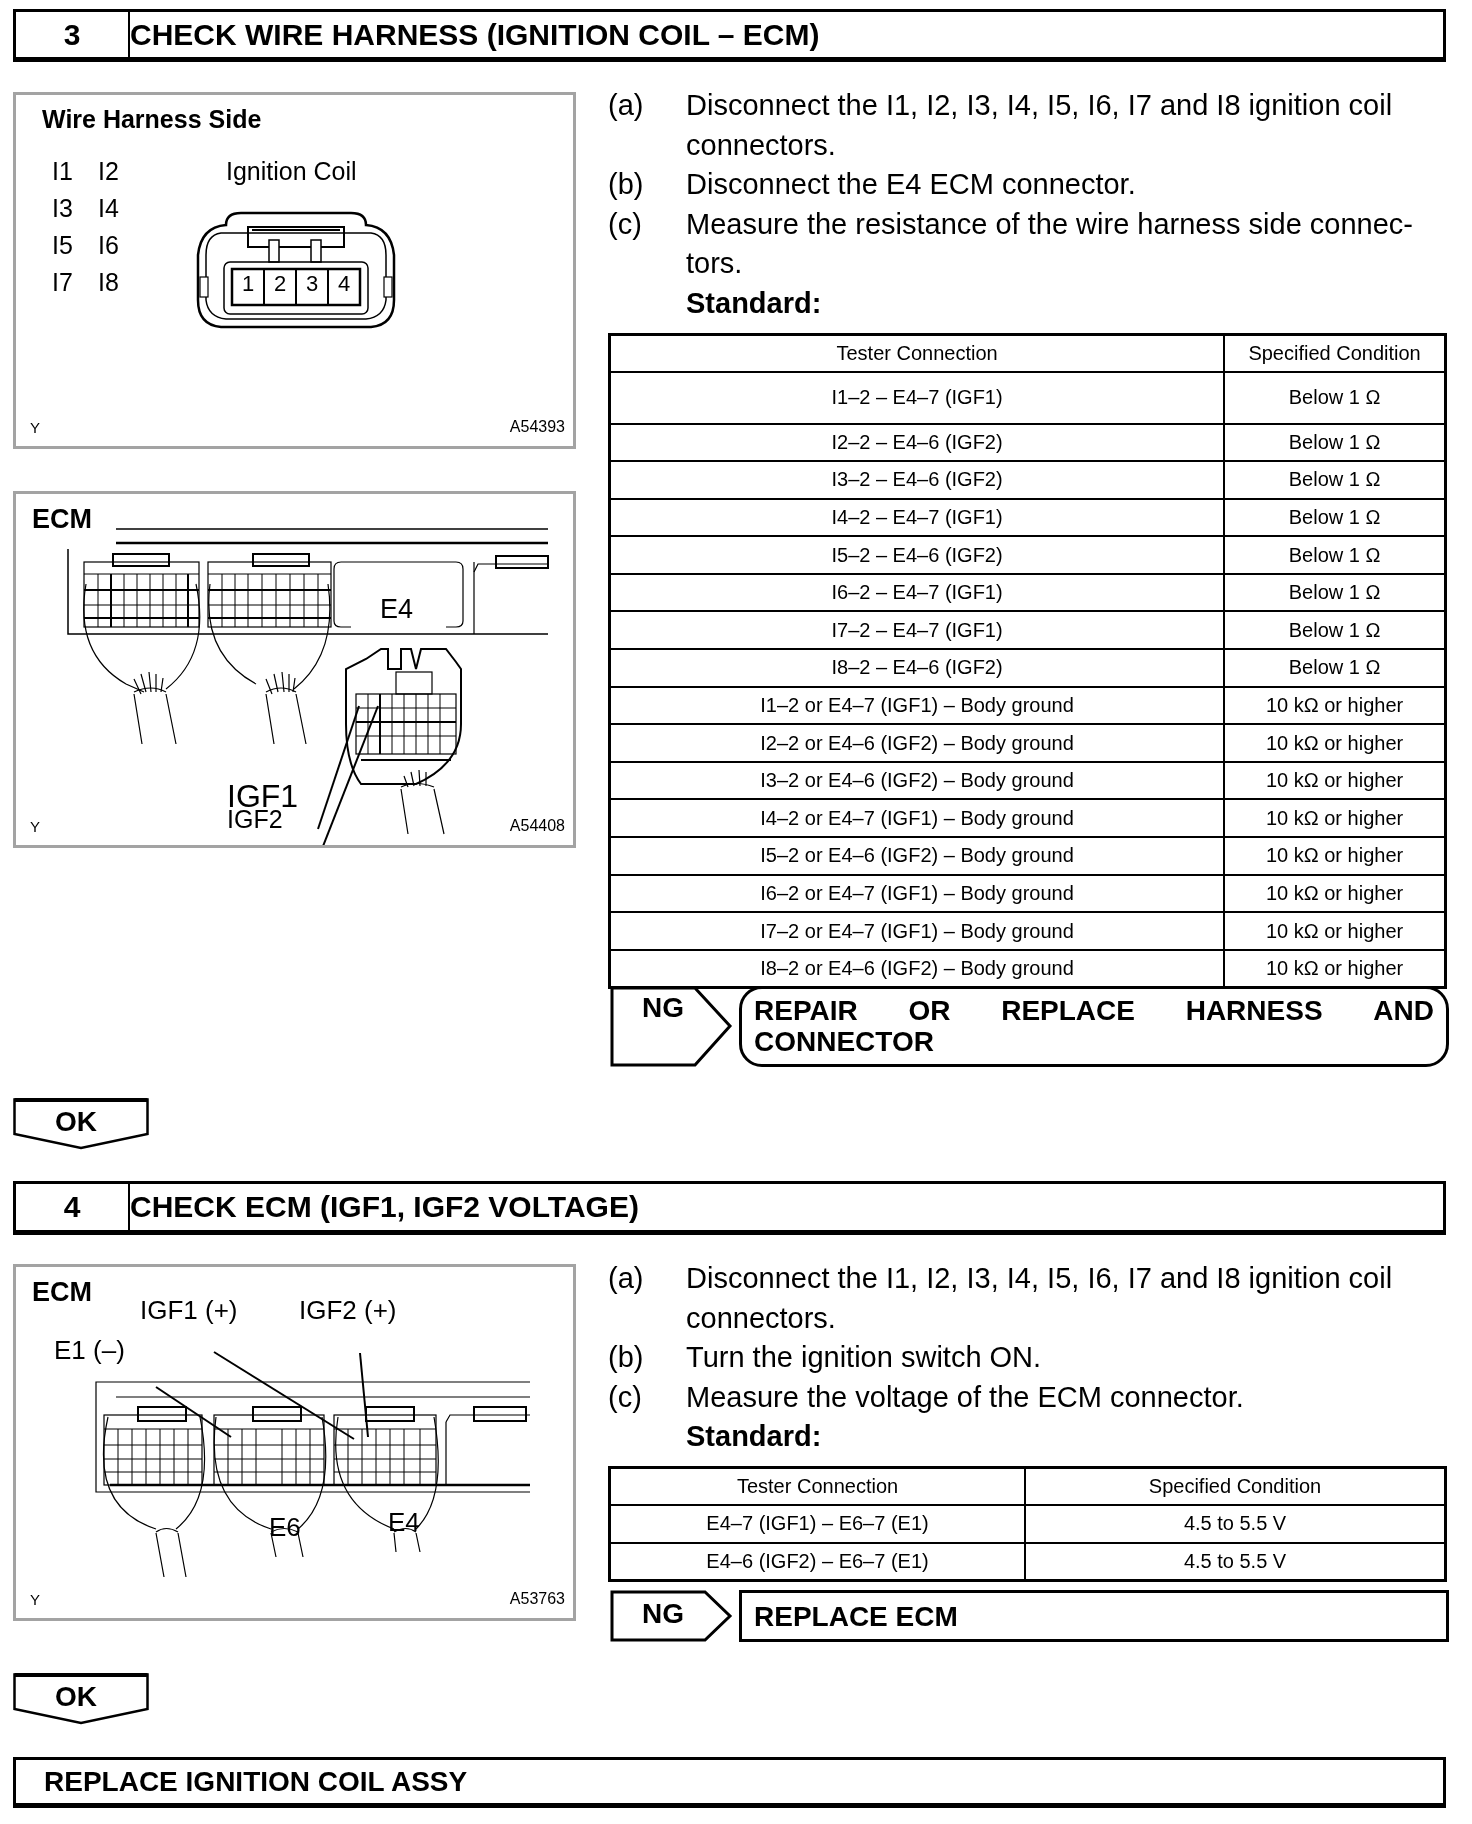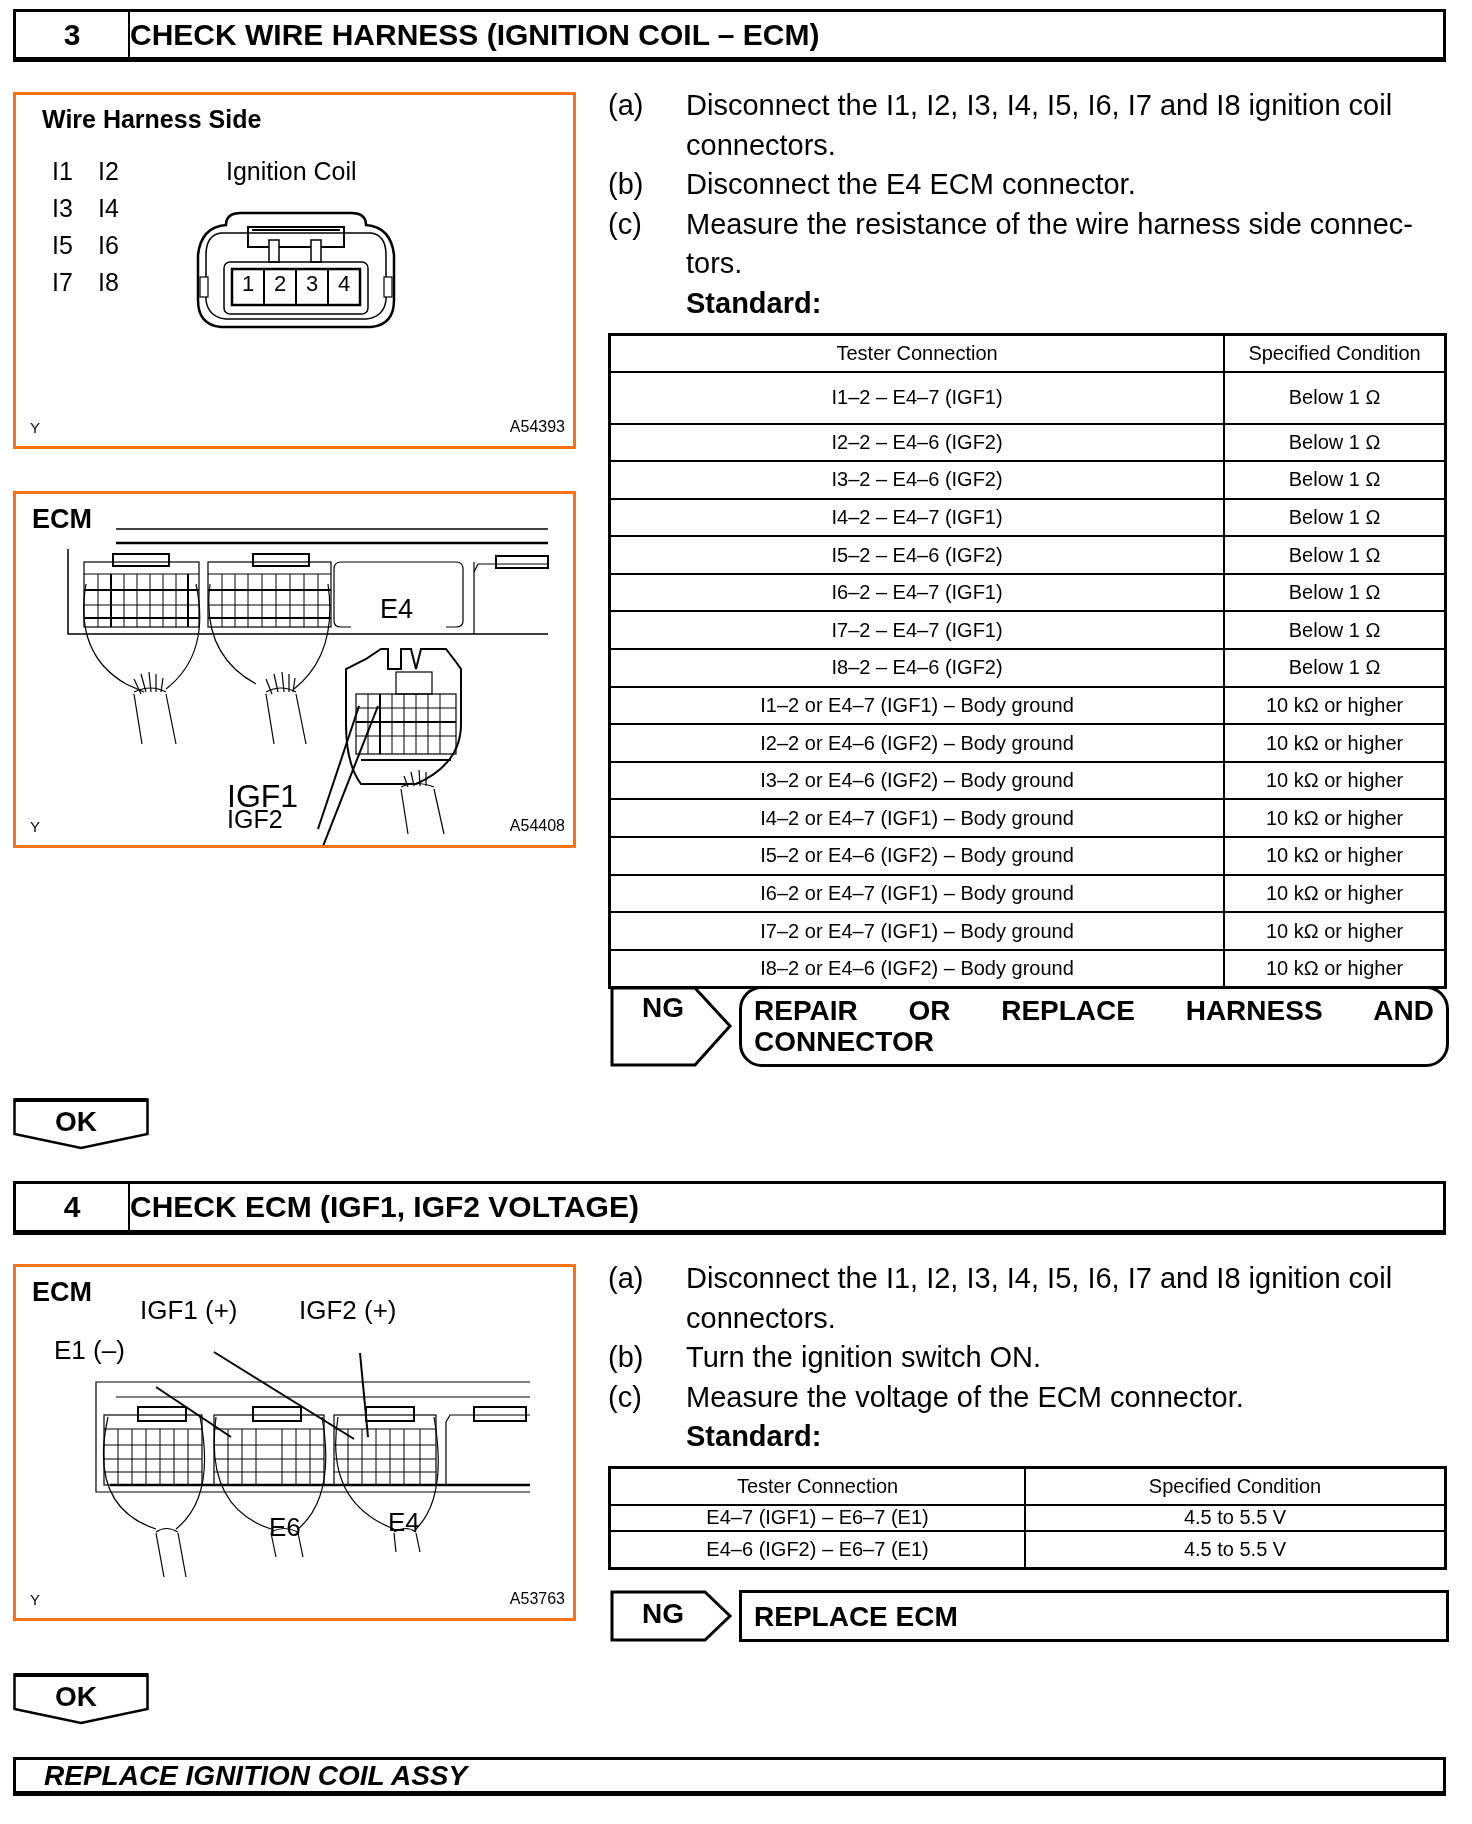--- a/index.html
+++ b/index.html
@@ -1,21 +1,21 @@
 <!DOCTYPE html>
 <html><head>
 <meta charset="utf-8">
 <style>
   html,body{margin:0;padding:0;background:#fff;}
   body{width:1472px;height:1824px;position:relative;overflow:hidden;font-family:"Liberation Sans",sans-serif;color:#000;}
   .abs{position:absolute;}
   .hdr{border:3px solid #000;border-bottom-width:5px;box-sizing:border-box;display:flex;}
   .hdr .num{width:112px;border-right:2px solid #000;display:flex;align-items:center;justify-content:center;font-weight:bold;font-size:30px;}
   .hdr .title{display:flex;align-items:center;padding-left:0;font-weight:bold;font-size:30px;}
-  .figbox{border:3px solid #f97316;box-sizing:border-box;}
+  .figbox{border:3px solid #a3a3a3;box-sizing:border-box;}
   .figbox .lbl-y{position:absolute;left:14px;bottom:10px;font-size:15px;}
   .figbox .code{position:absolute;right:8px;bottom:10px;font-size:16px;}
   .steps{font-size:29px;line-height:39.5px;}
   .step{display:flex;}
   .step .k{width:78px;flex:none;}
   .std{font-weight:bold;padding-left:78px;}
   table.spec{border-collapse:collapse;position:absolute;font-size:20px;}
   table.spec td{border:2px solid #000;text-align:center;padding:0;}
   table.spec{border:3px solid #000;}
   .ng{position:absolute;display:flex;}
@@ -389,21 +389,21 @@
 <table class="spec" style="left:608px;top:1466px;width:839px;">
   <colgroup>
       <col style="width:417px">
       <col style="width:422px">
     </colgroup>
   <tbody>
       <tr style="height:37px">
     <td>Tester Connection</td>
     <td>Specified Condition</td>
   </tr>
-  <tr style="height:26px">
+  <tr style="height:38px">
         <td>E4–7 (IGF1) – E6–7 (E1)</td>
         <td>4.5 to 5.5 V</td>
       </tr>
   <tr style="height:38px">
         <td>E4–6 (IGF2) – E6–7 (E1)</td>
         <td>4.5 to 5.5 V</td>
       </tr>
 </tbody>
   </table>
 
@@ -418,13 +418,13 @@
 </div>
 
 <div class="ok" style="left:13px;top:1673px;width:136px;height:52px;">
   <svg width="136" height="52" viewBox="0 0 136 52" style="position:absolute;left:0;top:0;">
     <path d="M1.5 1.5 L134.5 1.5 L134.5 36 L68 50 L1.5 36 Z" fill="#fff" stroke="#000" stroke-width="2.5"></path>
     <line x1="1.5" y1="2" x2="134.5" y2="2" stroke="#000" stroke-width="4"></line>
   </svg>
   <span style="left:42px;top:8px;">OK</span>
 </div>
 
-<div class="abs final" style="left:13px;top:1757px;width:1433px;height:39px;font-style:italic;">REPLACE IGNITION COIL ASSY</div>
+<div class="abs final" style="left:13px;top:1757px;width:1433px;height:51px;">REPLACE IGNITION COIL ASSY</div>
 
 </body></html>

